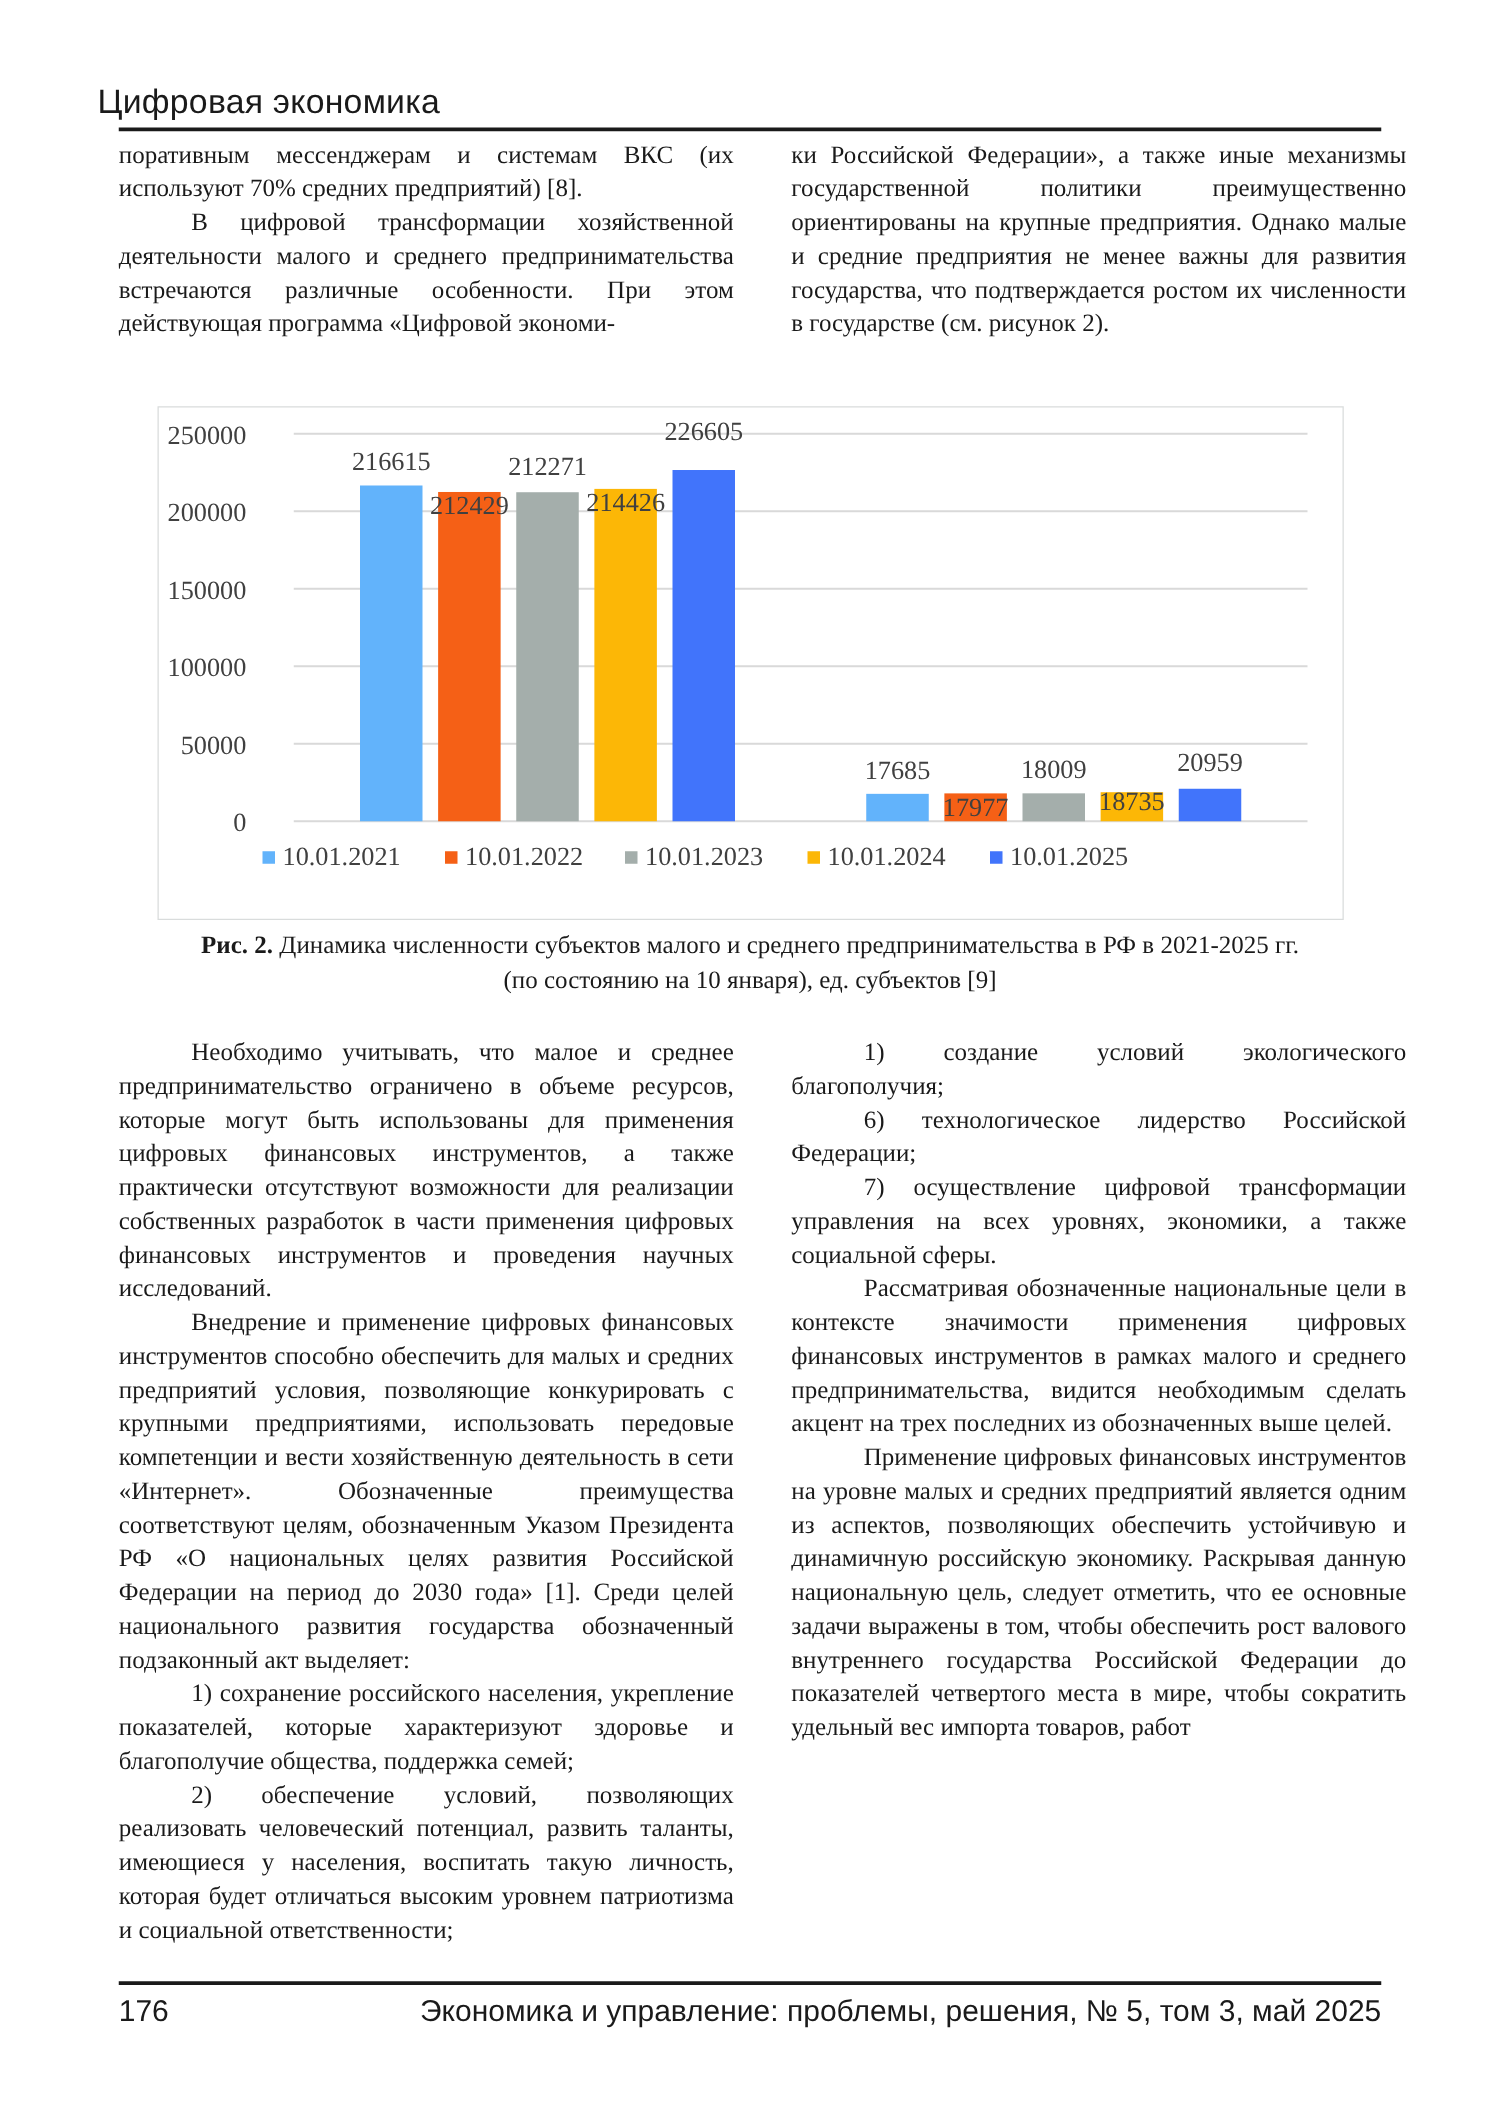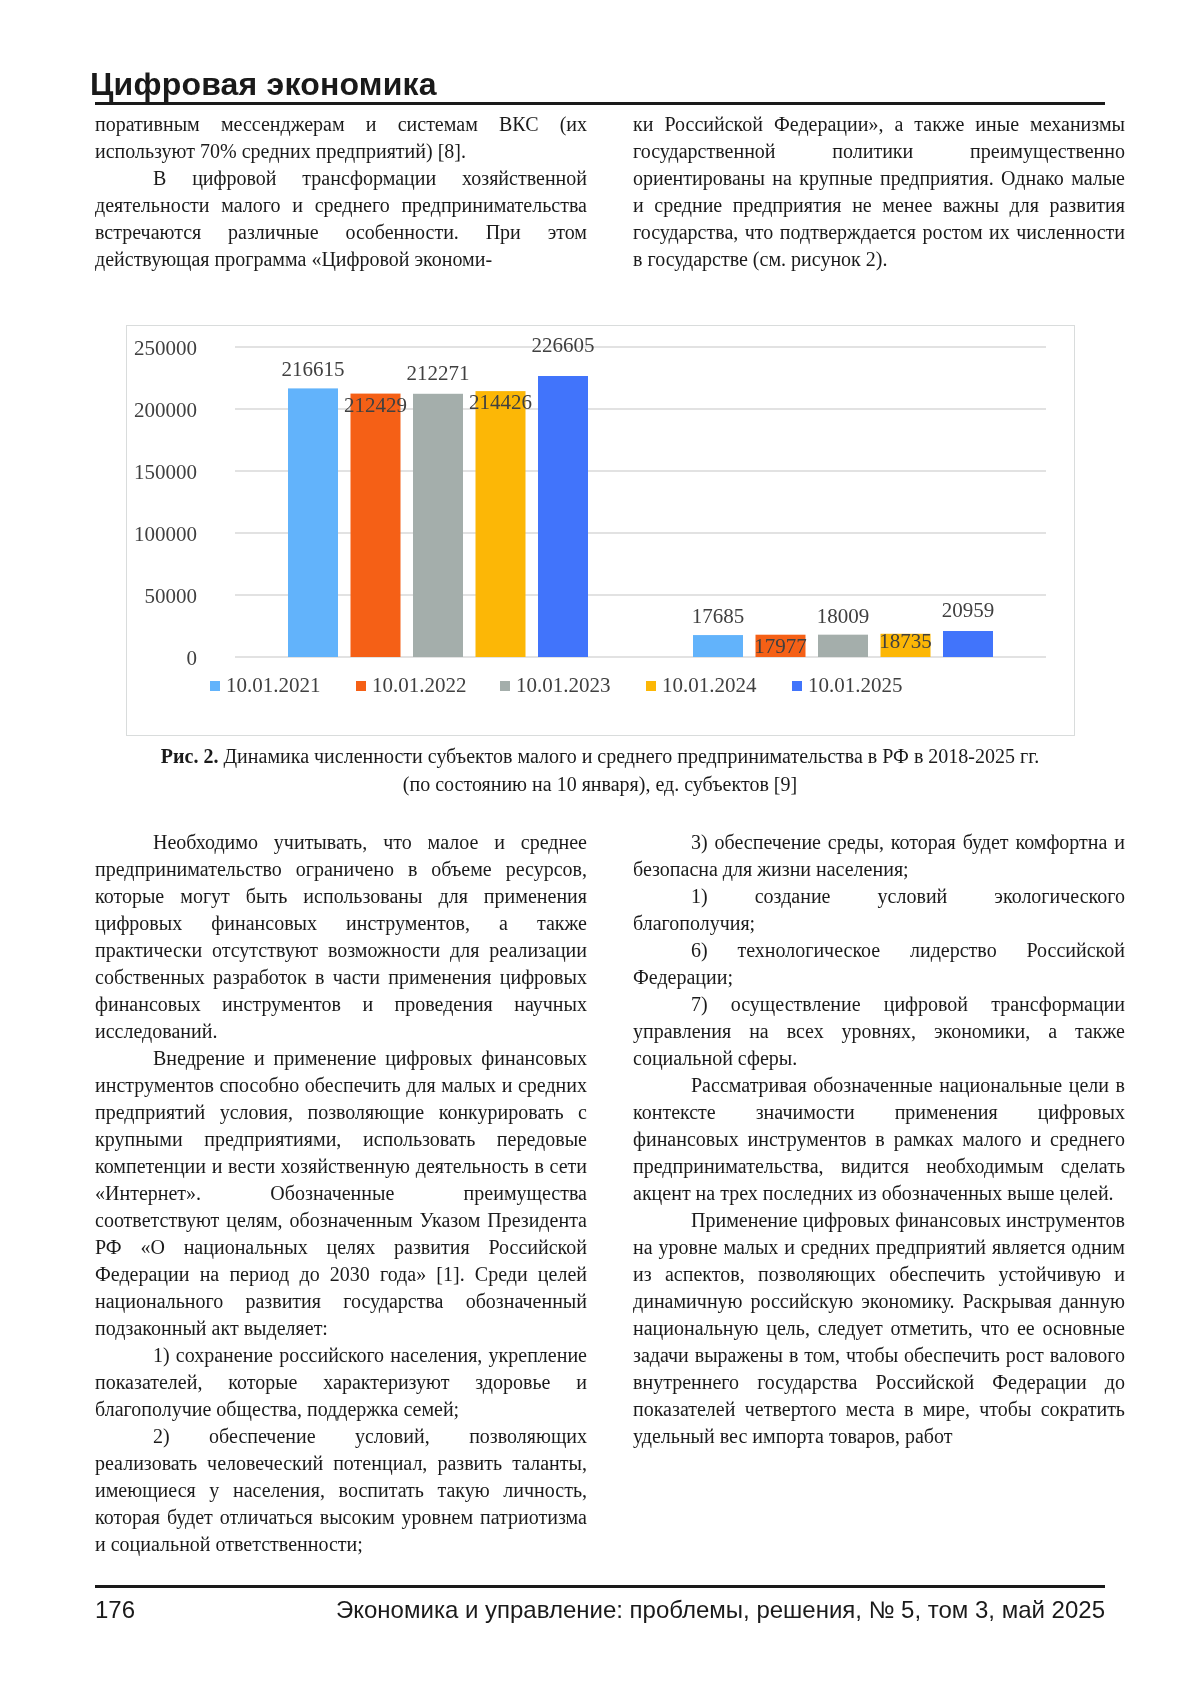--- a/index.html
+++ b/index.html
@@ -1,20 +1,20 @@
 <!DOCTYPE html>
 <html><head>
 <meta charset="utf-8">
 <style>
   html, body { margin:0; padding:0; background:#ffffff; }
   body { width:1200px; height:1698px; position:relative; overflow:hidden; color:#1a1a1a; }
   .serif { font-family: "Liberation Serif", "DejaVu Serif", serif; }
   .sans { font-family: "Liberation Sans", "DejaVu Sans", sans-serif; }
 
-  .running-head { position:absolute; left:90px; top:66px; font-size:32px; font-weight:bold; letter-spacing:0.2px; }
+  .running-head { position:absolute; left:78px; top:66px; font-size:27px; font-weight:normal; letter-spacing:0.2px; }
   .rule-top { position:absolute; left:95px; width:1010px; top:102px; height:3px; background:#1a1a1a; }
 
   .col { position:absolute; width:492px; font-size:20px; line-height:27px; text-align:justify; }
   .col p { margin:0; }
   .col .ind { text-indent:58px; }
   .col-l { left:95px; }
   .col-r { left:613px;margin-left:20px; }
 
   
   .chart-frame { position:absolute; left:126px; top:325px; width:947px; height:409px; border:1.5px solid #d9dcdc; background:#fff; }
@@ -96,32 +96,31 @@
         <rect x="519" y="355" width="10" height="10" fill="#fcb706"></rect>
         <text x="535" y="366" font-size="21" fill="#404040" font-family="&quot;Liberation Serif&quot;, &quot;DejaVu Serif&quot;, serif">10.01.2024</text>
         <rect x="665" y="316" width="0" height="0"></rect>
         <rect x="665" y="355" width="10" height="10" fill="#4174fb"></rect>
         <text x="681" y="366" font-size="21" fill="#404040" font-family="&quot;Liberation Serif&quot;, &quot;DejaVu Serif&quot;, serif">10.01.2025</text>
       </g>
   </svg>
 </div>
 
 <div class="caption serif">
-  <div><b>Рис. 2.</b> <span>Динамика численности субъектов малого и среднего предпринимательства в РФ в 2018-2025 гг.</span></div>
+  <div><b>Рис. 2.</b> <span>Динамика численности субъектов малого и среднего предпринимательства в РФ в 2021-2025 гг.</span></div>
   <div>(по состоянию на 10 января), ед. субъектов [9]</div>
 </div>
 
 <div class="col col-l serif" style="top:829px;">
   <p class="ind">Необходимо учитывать, что малое и среднее предпринимательство ограничено в объеме ресурсов, которые могут быть использованы для применения цифровых финансовых инструментов, а также практически отсутствуют возможности для реализации собственных разработок в части применения цифровых финансовых инструментов и проведения научных исследований.</p>
   <p class="ind">Внедрение и применение цифровых финансовых инструментов способно обеспечить для малых и средних предприятий условия, позволяющие конкурировать с крупными предприятиями, использовать передовые компетенции и вести хозяйственную деятельность в сети «Интернет». Обозначенные преимущества соответствуют целям, обозначенным Указом Президента РФ «О национальных целях развития Российской Федерации на период до 2030 года» [1]. Среди целей национального развития государства обозначенный подзаконный акт выделяет:</p>
   <p class="ind">1) сохранение российского населения, укрепление показателей, которые характеризуют здоровье и благополучие общества, поддержка семей;</p>
   <p class="ind">2) обеспечение условий, позволяющих реализовать человеческий потенциал, развить таланты, имеющиеся у населения, воспитать такую личность, которая будет отличаться высоким уровнем патриотизма и социальной ответственности;</p>
 </div>
 <div class="col col-r serif" style="top:829px;">
-  <p class="ind">3) обеспечение среды, которая будет комфортна и безопасна для жизни населения;</p>
   <p class="ind">1) создание условий экологического благополучия;</p>
   <p class="ind">6) технологическое лидерство Российской Федерации;</p>
   <p class="ind">7) осуществление цифровой трансформации управления на всех уровнях, экономики, а также социальной сферы.</p>
   <p class="ind">Рассматривая обозначенные национальные цели в контексте значимости применения цифровых финансовых инструментов в рамках малого и среднего предпринимательства, видится необходимым сделать акцент на трех последних из обозначенных выше целей.</p>
   <p class="ind">Применение цифровых финансовых инструментов на уровне малых и средних предприятий является одним из аспектов, позволяющих обеспечить устойчивую и динамичную российскую экономику. Раскрывая данную национальную цель, следует отметить, что ее основные задачи выражены в том, чтобы обеспечить рост валового внутреннего государства Российской Федерации до показателей четвертого места в мире, чтобы сократить удельный вес импорта товаров, работ</p>
 </div>
 
 <div class="rule-bottom"></div>
 <div class="footer-page sans">176</div>
 <div class="footer-journal sans">Экономика и управление: проблемы, решения, № 5, том 3, май 2025</div>

